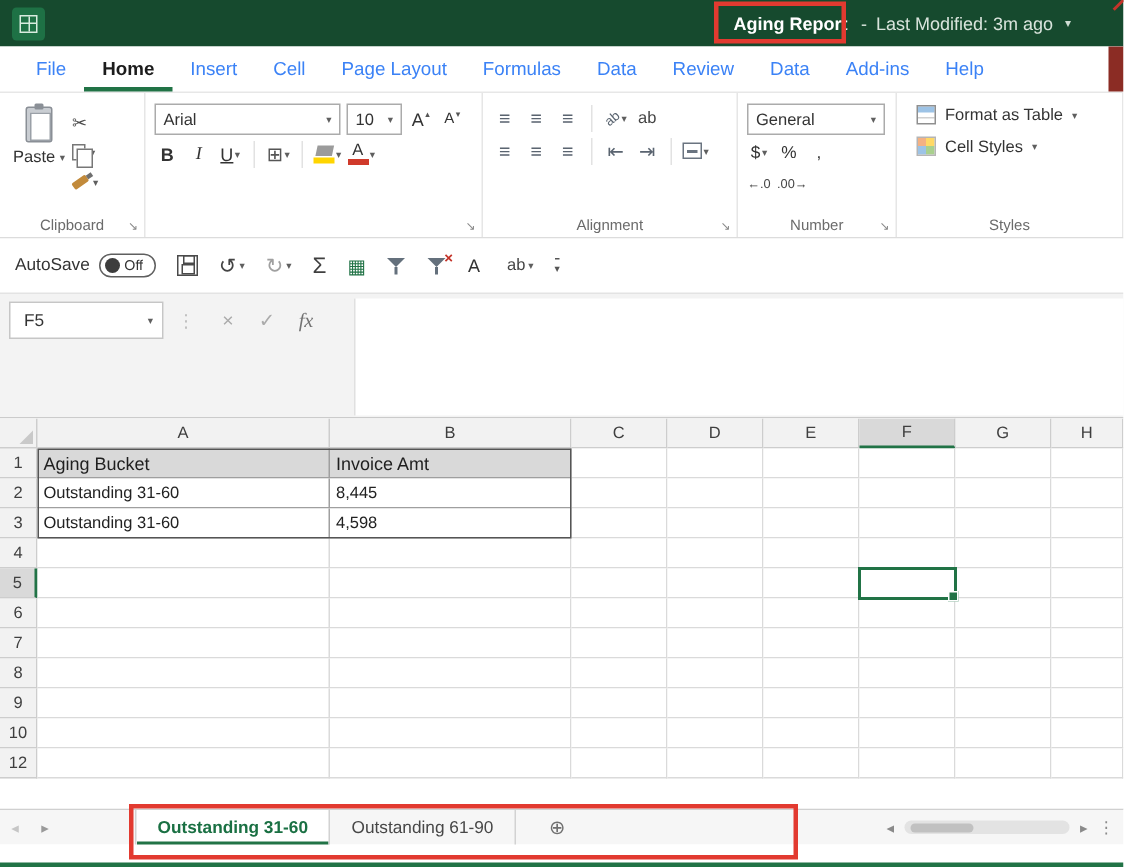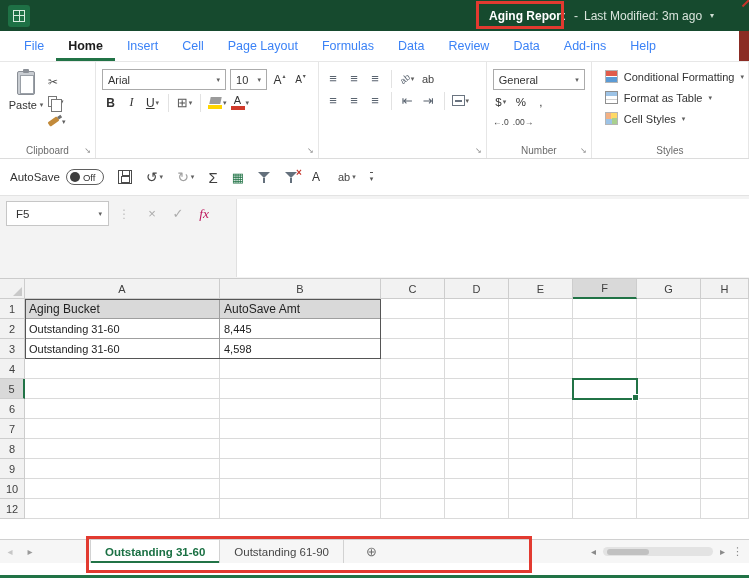--- a/index.html
+++ b/index.html
@@ -125,21 +125,21 @@
   .more-ic { border-top:1px solid #555; padding-top:2px; font-size:7px; color:#555; }
 
   
   .fbar { height:83px; background:#f3f3f3; position:relative; border-bottom:1px solid #cbcbcb; }
   .fbar-input { position:absolute; left:236px; top:3px; right:0; bottom:1px; background:#fff; border-left:1px solid #e0e0e0; }
   .namebox-row { position:absolute; left:6px; top:5px; display:flex; align-items:center; }
   .namebox { width:103px; height:25px; background:#fff; border:1px solid #c6c6c6; display:flex; align-items:center;
              justify-content:space-between; font-size:11.5px; color:#333; padding:0 6px 0 9px; }
   .fb-sep { color:#bdbdbd; margin:0 9px; font-size:12px; }
   .fb-btn { width:26px; text-align:center; font-size:13px; color:#ababab; }
-  .fx { font-style:italic; font-family:"Liberation Serif", serif; color:#be185d; font-size:13.5px; }
+  .fx { font-style:italic; font-family:"Liberation Serif", serif; color:#737373; font-size:13.5px; }
 
   
   .grid { position:relative; height:260px; background:#fff; overflow:hidden; }
   .grid-colhead { display:flex; height:20px; }
   .corner { width:25px; height:20px; background:#f2f2f2; border-right:1px solid #cdcdcd; border-bottom:1px solid #cdcdcd; position:relative; }
   .corner::after { content:""; position:absolute; right:2px; bottom:2px; border-left:9px solid transparent; border-bottom:9px solid #c9c9c9; }
   .colh { height:20px; background:#f2f2f2; border-right:1px solid #cdcdcd; border-bottom:1px solid #cdcdcd;
           font-size:11px; color:#3f3f3f; display:flex; align-items:center; justify-content:center; }
   .colh.sel { background:#d9d9d9; border-bottom:2px solid #217346; }
   .grow { display:flex; height:20px; }
@@ -316,20 +316,21 @@
           </div>
         <div class="fbtn">
             <span class="al-ic">⇥</span>
           </div>
         <div class="vdiv"></div>
         <div class="fbtn">
           <span class="merge-ic"></span>
           <span class="dd">▾</span>
         </div>
       </div>
+      <div class="rg-label">Alignment</div>
       <div class="rg-launcher">↘</div>
     </div>
 
     <div class="rgroup g-number">
       <div class="frow">
         <div class="combo num-combo">
           <span>General</span>
           <span class="dd">▾</span>
         </div>
       </div>
@@ -343,25 +344,20 @@
       </div>
       <div class="frow">
         <div class="nbtn dec-txt">←.0</div>
         <div class="nbtn dec-txt">.00→</div>
       </div>
       <div class="rg-label">Number</div>
       <div class="rg-launcher">↘</div>
     </div>
 
     <div class="rgroup g-styles">
-      <div class="style-row">
-        <span class="cf-ic"></span>
-        <span>Conditional Formatting</span>
-        <span class="dd">▾</span>
-      </div>
       <div class="style-row">
         <span class="fat-ic"></span>
         <span>Format as Table</span>
         <span class="dd">▾</span>
       </div>
       <div class="style-row">
         <span class="cs-ic"></span>
         <span>Cell Styles</span>
         <span class="dd">▾</span>
       </div>
@@ -438,21 +434,21 @@
         <div class="colh" style="width: 64px;">D</div>
         <div class="colh" style="width: 64px;">E</div>
         <div class="colh sel" style="width: 64px;">F</div>
         <div class="colh" style="width: 64px;">G</div>
         <div class="colh" style="width: 48px;">H</div>
       </div>
     <div>
         <div class="grow">
           <div class="rowh">1</div>
           <div class="cell tbl-head in-range" style="width: 195px;">Aging Bucket</div>
-          <div class="cell tbl-head in-range" style="width: 161px;">AutoSave Amt</div>
+          <div class="cell tbl-head in-range" style="width: 161px;">Invoice Amt</div>
           <div class="cell" style="width: 64px;"></div>
           <div class="cell" style="width: 64px;"></div>
           <div class="cell" style="width: 64px;"></div>
           <div class="cell" style="width: 64px;"></div>
           <div class="cell" style="width: 64px;"></div>
           <div class="cell" style="width: 48px;"></div>
         </div>
         <div class="grow">
           <div class="rowh">2</div>
           <div class="cell in-range" style="width: 195px;">Outstanding 31-60</div>

